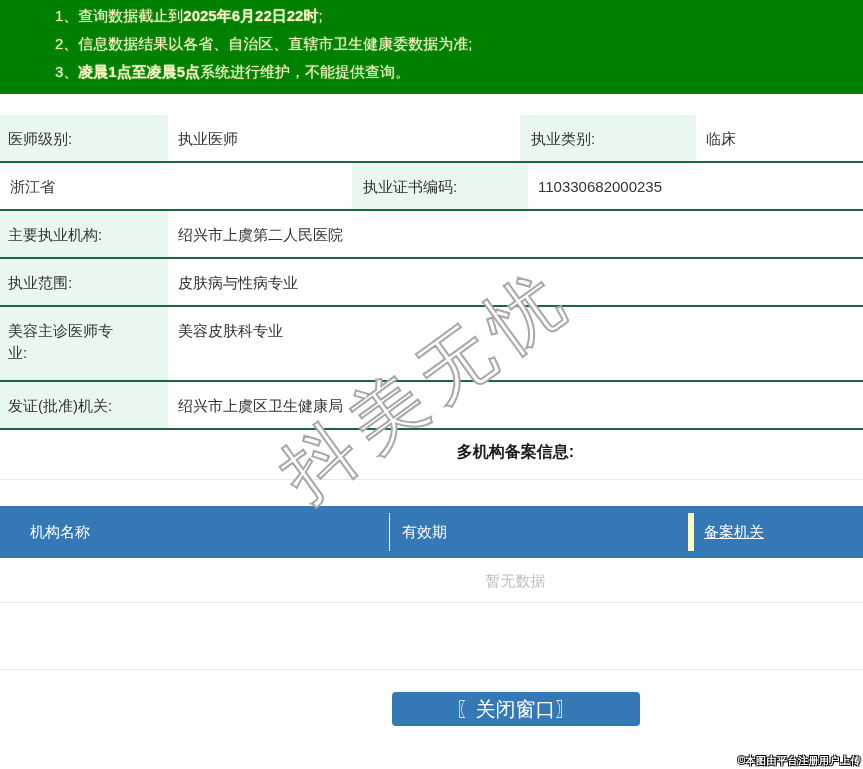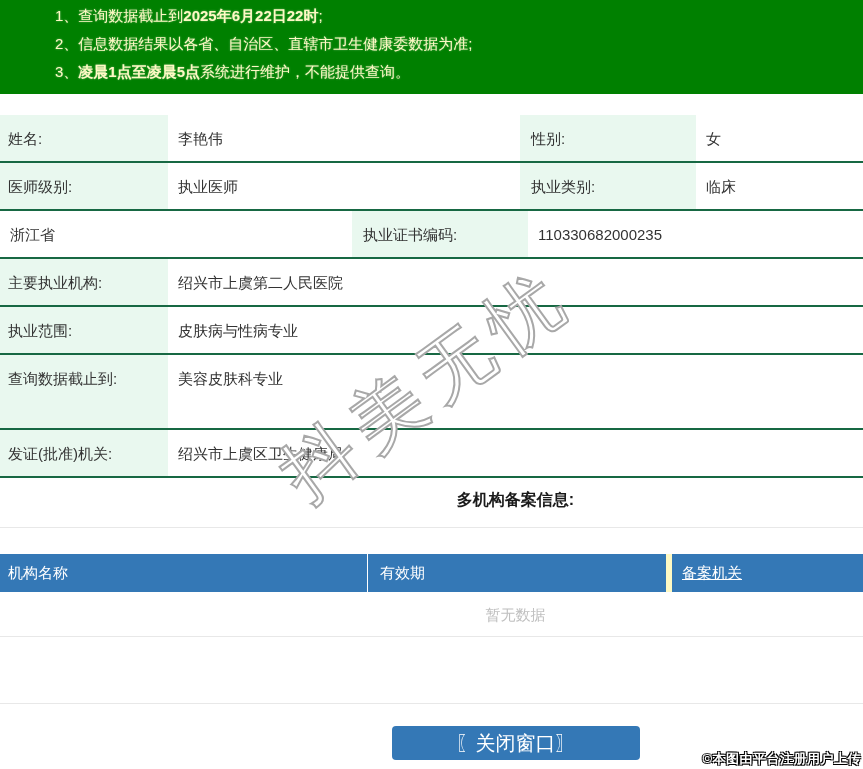--- a/index.html
+++ b/index.html
@@ -64,24 +64,25 @@
     color: #1a1a1a;
   }
 
   .thin-line { border: none; border-top: 1px solid #e8e8e8; height: 0; }
   .line-a { margin-top: 13px; }
 
   
   .org-header {
     margin-top: 26px;
     display: flex;
-    height: 38px;
+    height: 52px;
     background: #3478b6;
     color: #fff;
     align-items: center;
+    padding-left: 22px;
   }
   .org-h1 { width: 368px; padding-left: 8px; border-right: 1px solid #fff; height: 38px; line-height: 38px; }
   .org-h2 { width: 304px; padding-left: 12px; border-right: 6px solid #fef9c3; height: 38px; line-height: 38px; }
   .org-h3 { flex: 1; padding-left: 10px; height: 38px; line-height: 38px; text-decoration: underline; }
   .org-empty {
     height: 45px;
     line-height: 45px;
     text-align: center;
     padding-left: 168px;
     color: #c0c0c0;
@@ -106,21 +107,21 @@
     border: none;
     border-radius: 4px;
     cursor: pointer;
     font-family: inherit;
   }
 
   .copyright {
     position: absolute;
     right: 2px;
     bottom: 1px;
-    font-size: 13px;
+    font-size: 10px;
     font-weight: bold;
     color: #fff;
     text-shadow: -1px -1px 0 #000, 1px -1px 0 #000, -1px 1px 0 #000, 1px 1px 0 #000;
     letter-spacing: 0.5px;
   }
 
   
   .watermark {
     position: absolute;
     left: 427px;
@@ -141,26 +142,20 @@
 <div class="page">
 
   <div class="banner">
     <div class="note"><span>1、</span><span>查询数据截止到</span><b>2025年6月22日22时</b><span>;</span></div>
     <div class="note"><span>2、</span><span>信息数据结果以各省、自治区、直辖市卫生健康委数据为准;</span><b></b><span></span></div>
     <div class="note"><span>3、</span><span></span><b>凌晨1点至凌晨5点</b><span>系统进行维护，不能提供查询。</span></div>
   </div>
 
   <div class="info-table">
 
-    <div class="info-row">
-      <div class="cell lbl">姓名:</div>
-      <div class="cell val1">李艳伟</div>
-      <div class="cell lbl2">性别:</div>
-      <div class="cell val2">女</div>
-    </div>
 
     <div class="info-row">
       <div class="cell lbl">医师级别:</div>
       <div class="cell val1">执业医师</div>
       <div class="cell lbl2">执业类别:</div>
       <div class="cell val2">临床</div>
     </div>
 
     <div class="info-row">
       <div class="cell val1">浙江省</div>
@@ -172,21 +167,21 @@
       <div class="cell lbl">主要执业机构:</div>
       <div class="cell valfull">绍兴市上虞第二人民医院</div>
     </div>
 
     <div class="info-row">
       <div class="cell lbl">执业范围:</div>
       <div class="cell valfull">皮肤病与性病专业</div>
     </div>
 
     <div class="info-row tall">
-      <div class="cell lbl">查询数据截止到:</div>
+      <div class="cell lbl">美容主诊医师专业:</div>
       <div class="cell valfull">美容皮肤科专业</div>
     </div>
 
     <div class="info-row">
       <div class="cell lbl">发证(批准)机关:</div>
       <div class="cell valfull">绍兴市上虞区卫生健康局</div>
     </div>
 
   </div>
 

